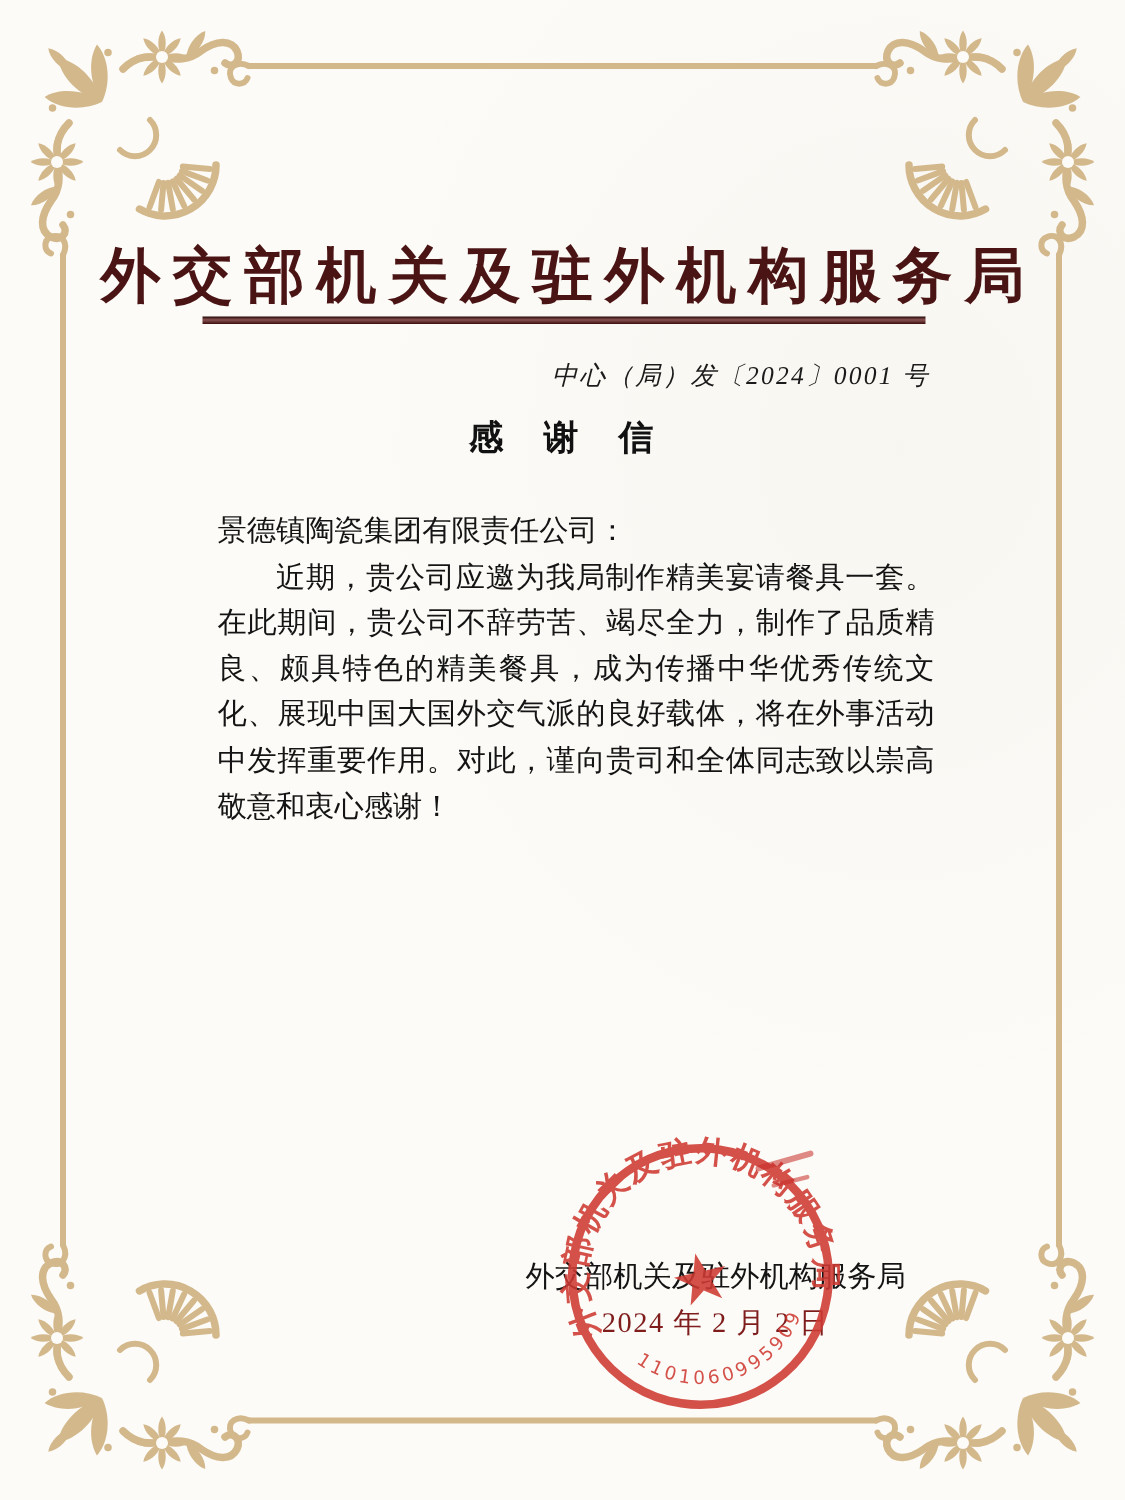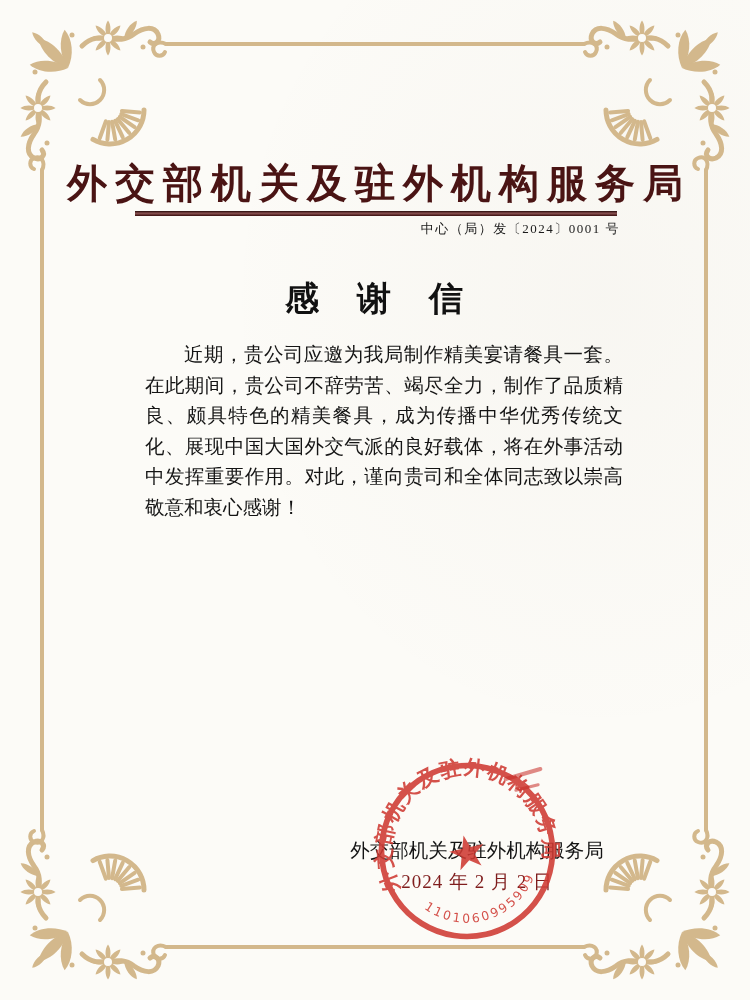--- a/index.html
+++ b/index.html
@@ -13,26 +13,26 @@
   .org-title{
     position:absolute;top:156px;left:0;width:750px;text-align:center;
     font-size:40px;font-weight:bold;color:#4a1414;letter-spacing:8px;text-indent:8px;
     white-space:nowrap;
   }
   .header-rule{
     position:absolute;top:211px;left:135px;width:482px;height:5px;
     background:linear-gradient(to bottom,#240707 0%,#8a5252 45%,#3a0e0e 100%);
   }
   .doc-number{
-    position:absolute;top:220px;right:130px;
-    font-size:13px;letter-spacing:1.5px;color:#1b1b1b;
+    position:absolute;top:239px;right:130px;
+    font-size:17px;letter-spacing:1.5px;color:#1b1b1b;font-style:italic;
   }
   .letter-title{
     position:absolute;top:276px;left:0;width:750px;text-align:center;
-    font-size:34px;font-weight:bold;color:#111;letter-spacing:2px;
+    font-size:23px;font-weight:bold;color:#111;letter-spacing:2px;
   }
   .body-text{
     position:absolute;top:340px;left:145px;width:478px;
     font-size:19.5px;line-height:30.6px;text-align:justify;color:#141414;
   }
   .body-text p{margin:0;text-indent:2em;}
   .body-text p.salutation{text-indent:0;}
   .sign-org{
     position:absolute;top:837px;left:348px;width:258px;text-align:center;
     font-size:19.5px;color:#141414;white-space:nowrap;
@@ -117,20 +117,21 @@
   <use href="#vline" transform="translate(706,170)"></use>
 </svg>
 
 <div class="org-title">外交部机关及驻外机构服务局</div>
 <div class="header-rule"></div>
 <div class="doc-number">中心（局）发〔2024〕0001 号</div>
 
 <div class="letter-title">感　谢　信</div>
 
 <div class="body-text">
+  <p class="salutation">景德镇陶瓷集团有限责任公司：</p>
   <p>近期，贵公司应邀为我局制作精美宴请餐具一套。在此期间，贵公司不辞劳苦、竭尽全力，制作了品质精良、颇具特色的精美餐具，成为传播中华优秀传统文化、展现中国大国外交气派的良好载体，将在外事活动中发挥重要作用。对此，谨向贵司和全体同志致以崇高敬意和衷心感谢！</p>
 </div>
 
 <div class="sign-org">外交部机关及驻外机构服务局</div>
 <div class="sign-date">2024 年 2 月 2 日</div>
 
 <svg class="seal" viewBox="0 0 200 200" xmlns="http://www.w3.org/2000/svg">
   <defs>
     <path id="sealArcTop" d="M 26,132 A 80.6,80.6 0 1 1 174,132" fill="none"></path>
     <path id="sealArcBottom" d="M 36,140 A 75.5,75.5 0 0 0 164,140" fill="none"></path>

